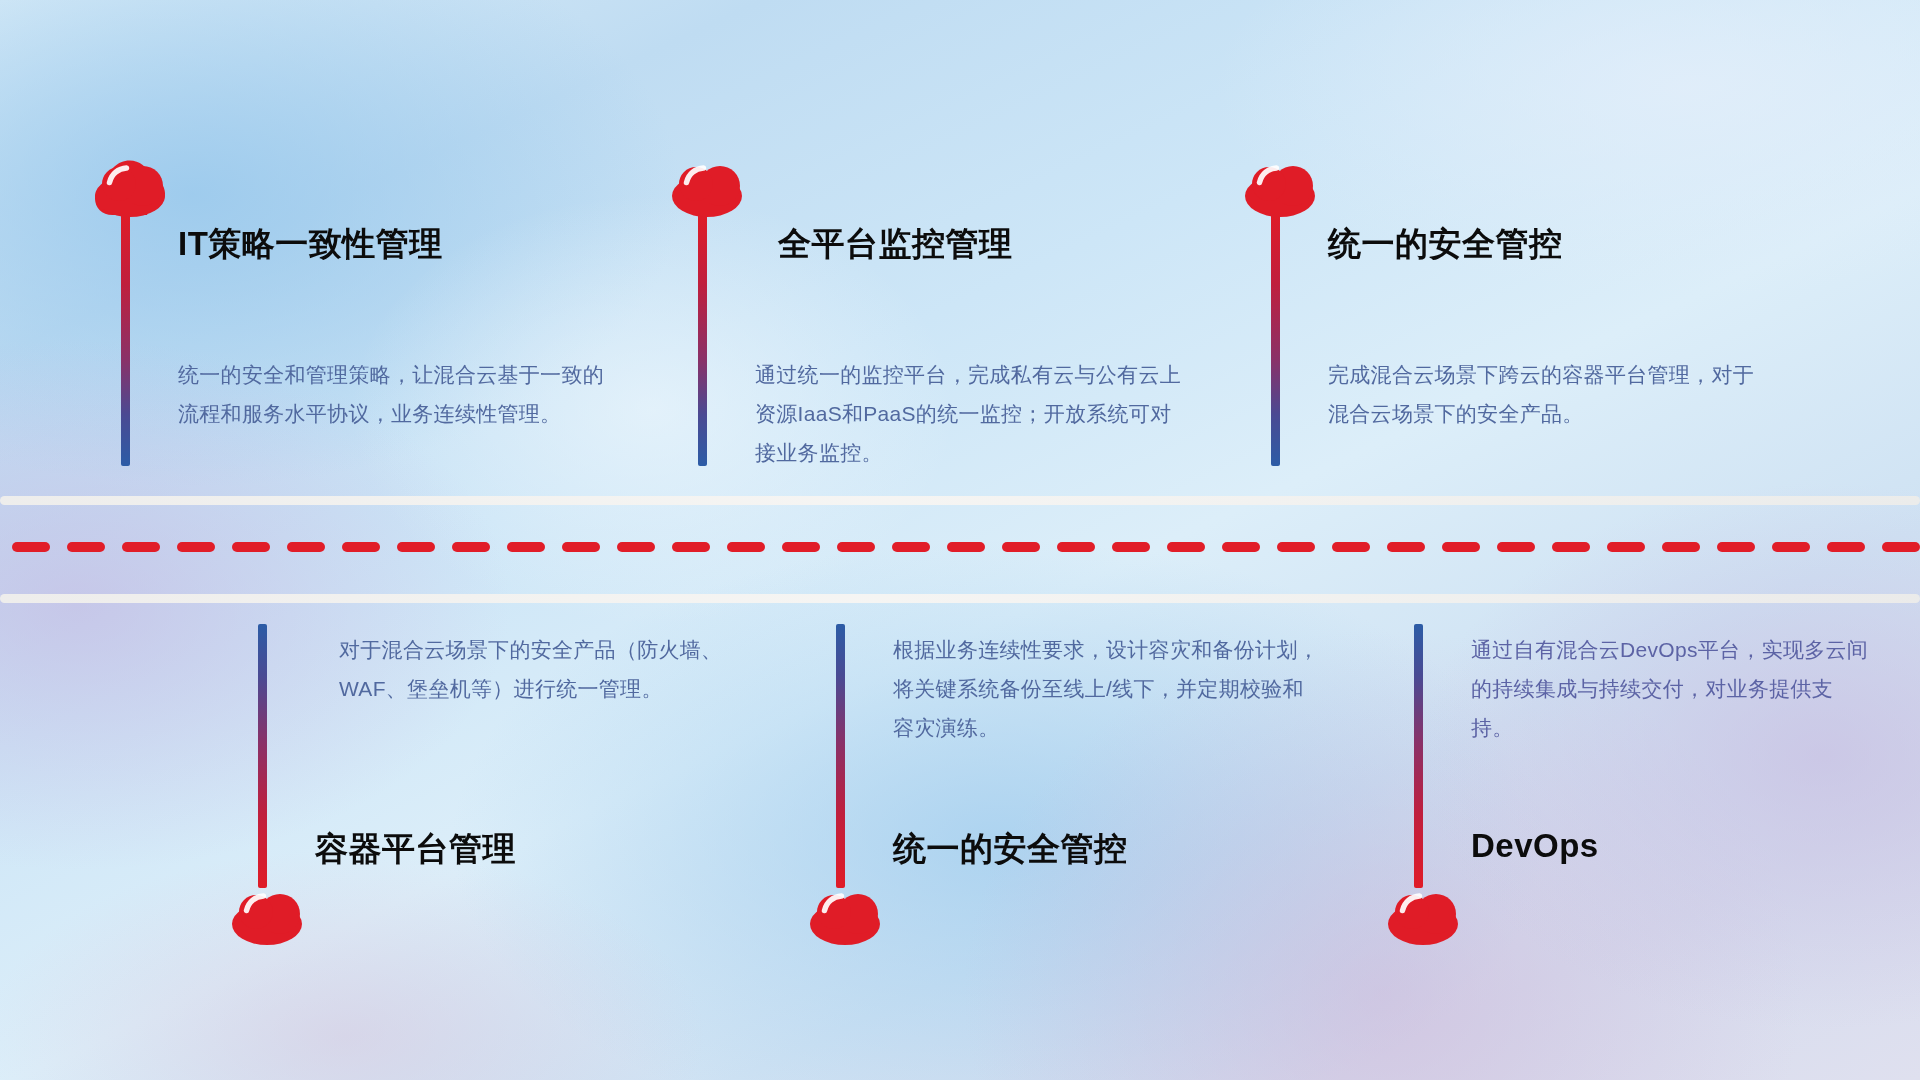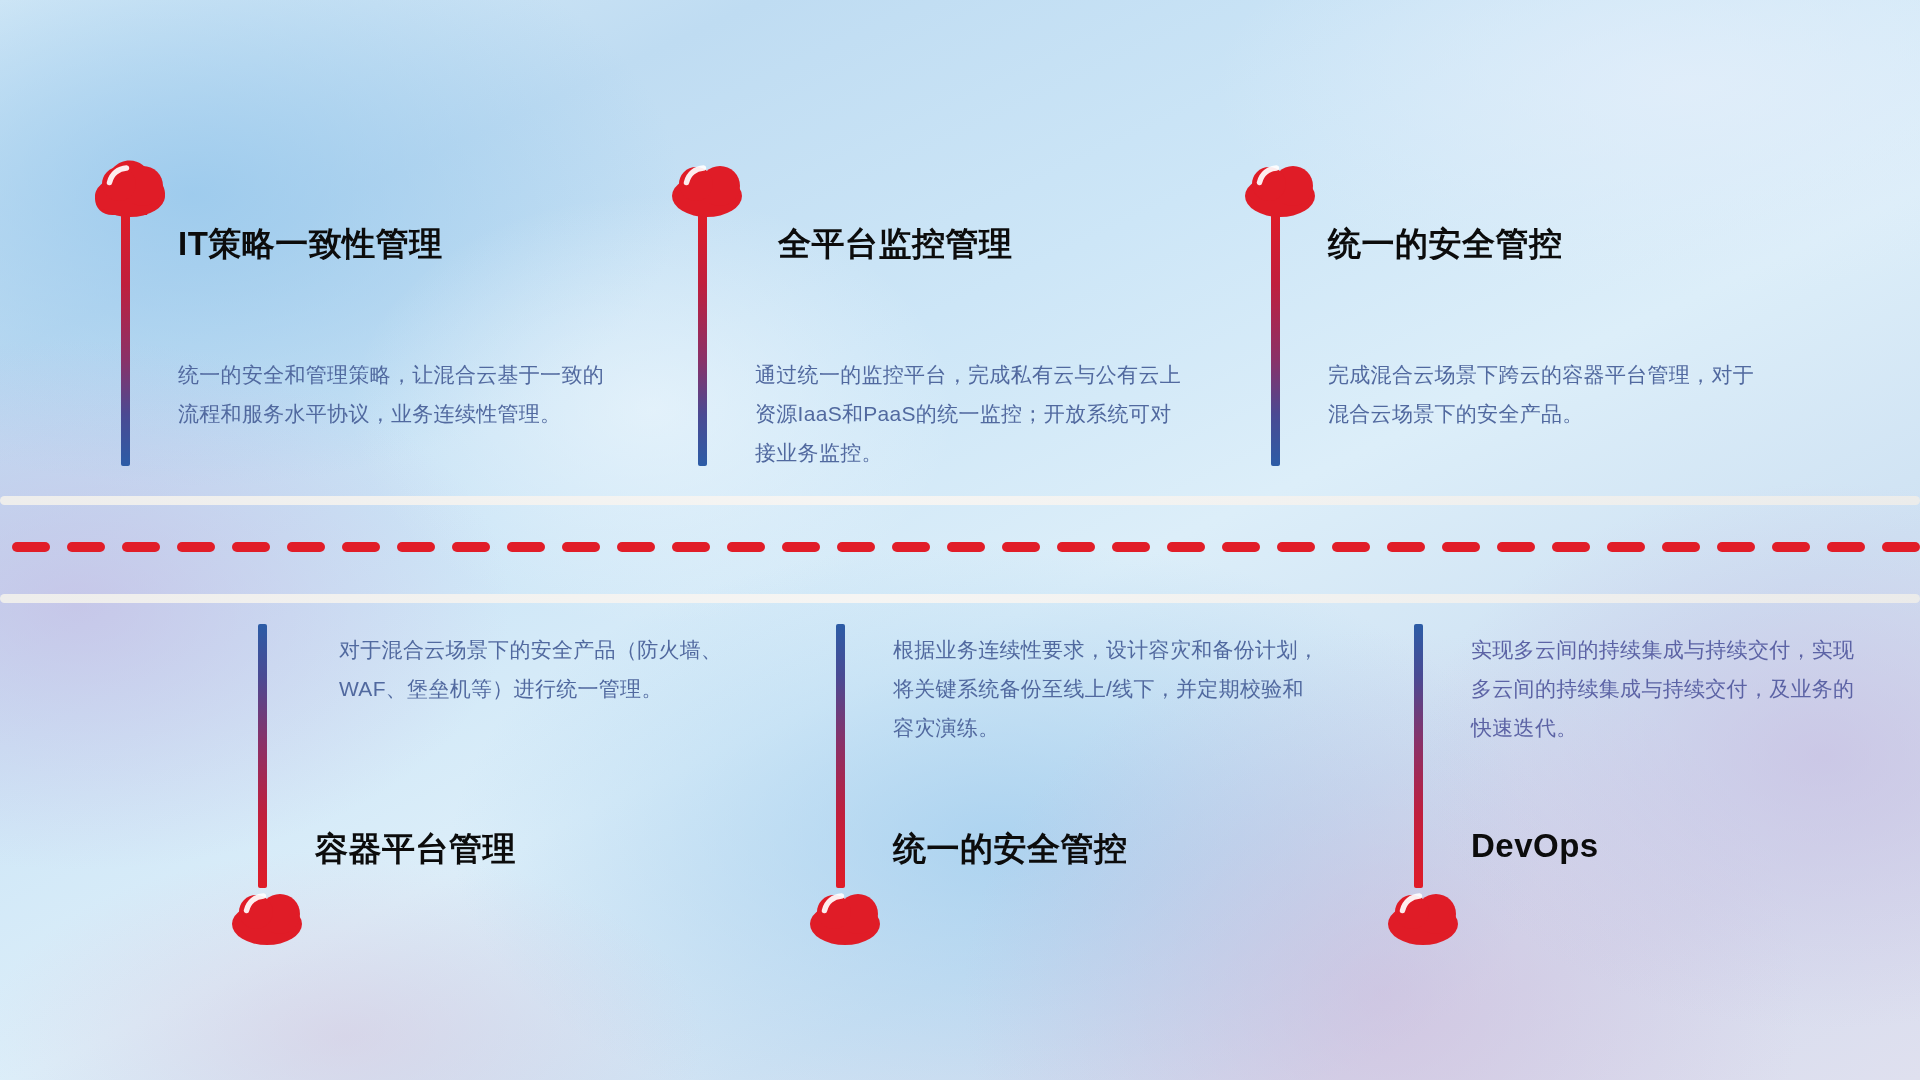--- a/index.html
+++ b/index.html
@@ -266,17 +266,17 @@
   <div class="pin">
     <div class="stem stem-up" style="left:1414px; top:624px; height:264px;"></div>
     <div class="cloud-icon" style="left:1388px; top:888px;">
       <svg width="70" height="58" viewBox="0 0 70 58">
         <ellipse cx="35" cy="36" rx="35" ry="21" fill="#e01c27"></ellipse>
         <circle cx="48" cy="26" r="20" fill="#e01c27"></circle>
         <circle cx="24" cy="24" r="17" fill="#e01c27"></circle>
         <path d="M14.5 22.5 C16.5 13.5 23.5 8.5 31.5 8.0" stroke="#ffffff" stroke-width="5.5" stroke-linecap="round" fill="none" opacity="0.92"></path>
       </svg>
     </div>
-    <div class="pin-body lav" style="left:1471px; top:630px; width:400px;">实现多云间的持续集成与持续交付，实现多云间的持续集成与持续交付，及业务的快速迭代。</div>
+    <div class="pin-body lav" style="left:1471px; top:630px; width:400px;">通过自有混合云DevOps平台，实现多云间的持续集成与持续交付，对业务提供支持。</div>
     <div class="pin-title" style="left:1471px; top:827px;">DevOps</div>
   </div>
 
 </div>
 
 </body></html>

